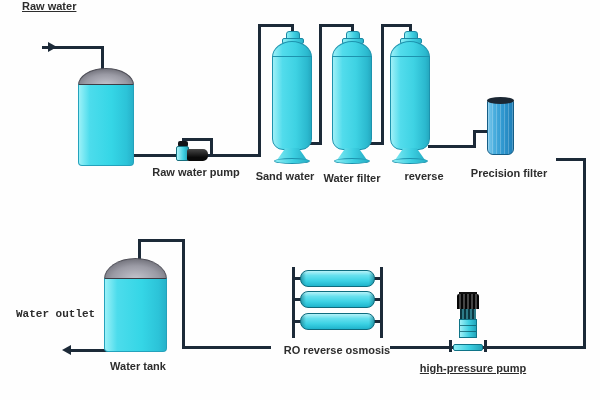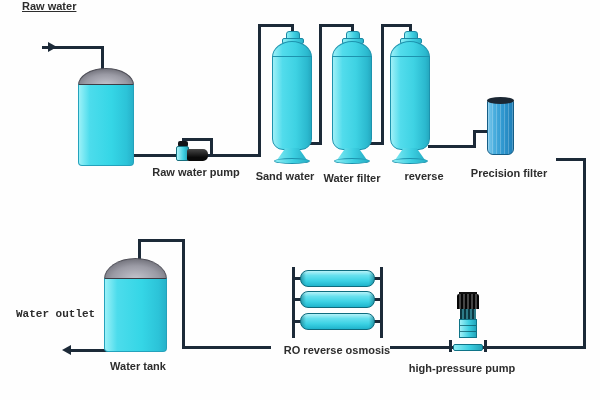--- a/index.html
+++ b/index.html
@@ -193,15 +193,15 @@
 
   <div class="lbl" style="left:22px;top:0;text-decoration:underline;">Raw water</div>
   <div class="lbl ctr" style="left:196px;top:166px;">Raw water pump</div>
   <div class="lbl ctr" style="left:285px;top:170px;">Sand water</div>
   <div class="lbl ctr" style="left:352px;top:172px;">Water filter</div>
   <div class="lbl ctr" style="left:424px;top:170px;">reverse</div>
   <div class="lbl ctr" style="left:509px;top:167px;">Precision filter</div>
   <div class="lbl" style="left:16px;top:308px;font-family:Liberation Mono, monospace;">Water outlet</div>
   <div class="lbl ctr" style="left:138px;top:360px;">Water tank</div>
   <div class="lbl ctr" style="left:329px;top:344px;margin-left:8px;">RO reverse osmosis</div>
-  <div class="lbl ctr" style="left:462px;top:362px;">high-pressure pump</div>
+  <div class="lbl ctr" style="left:473px;top:362px;text-decoration:underline;">high-pressure pump</div>
 
 </div>
 
 </body></html>

